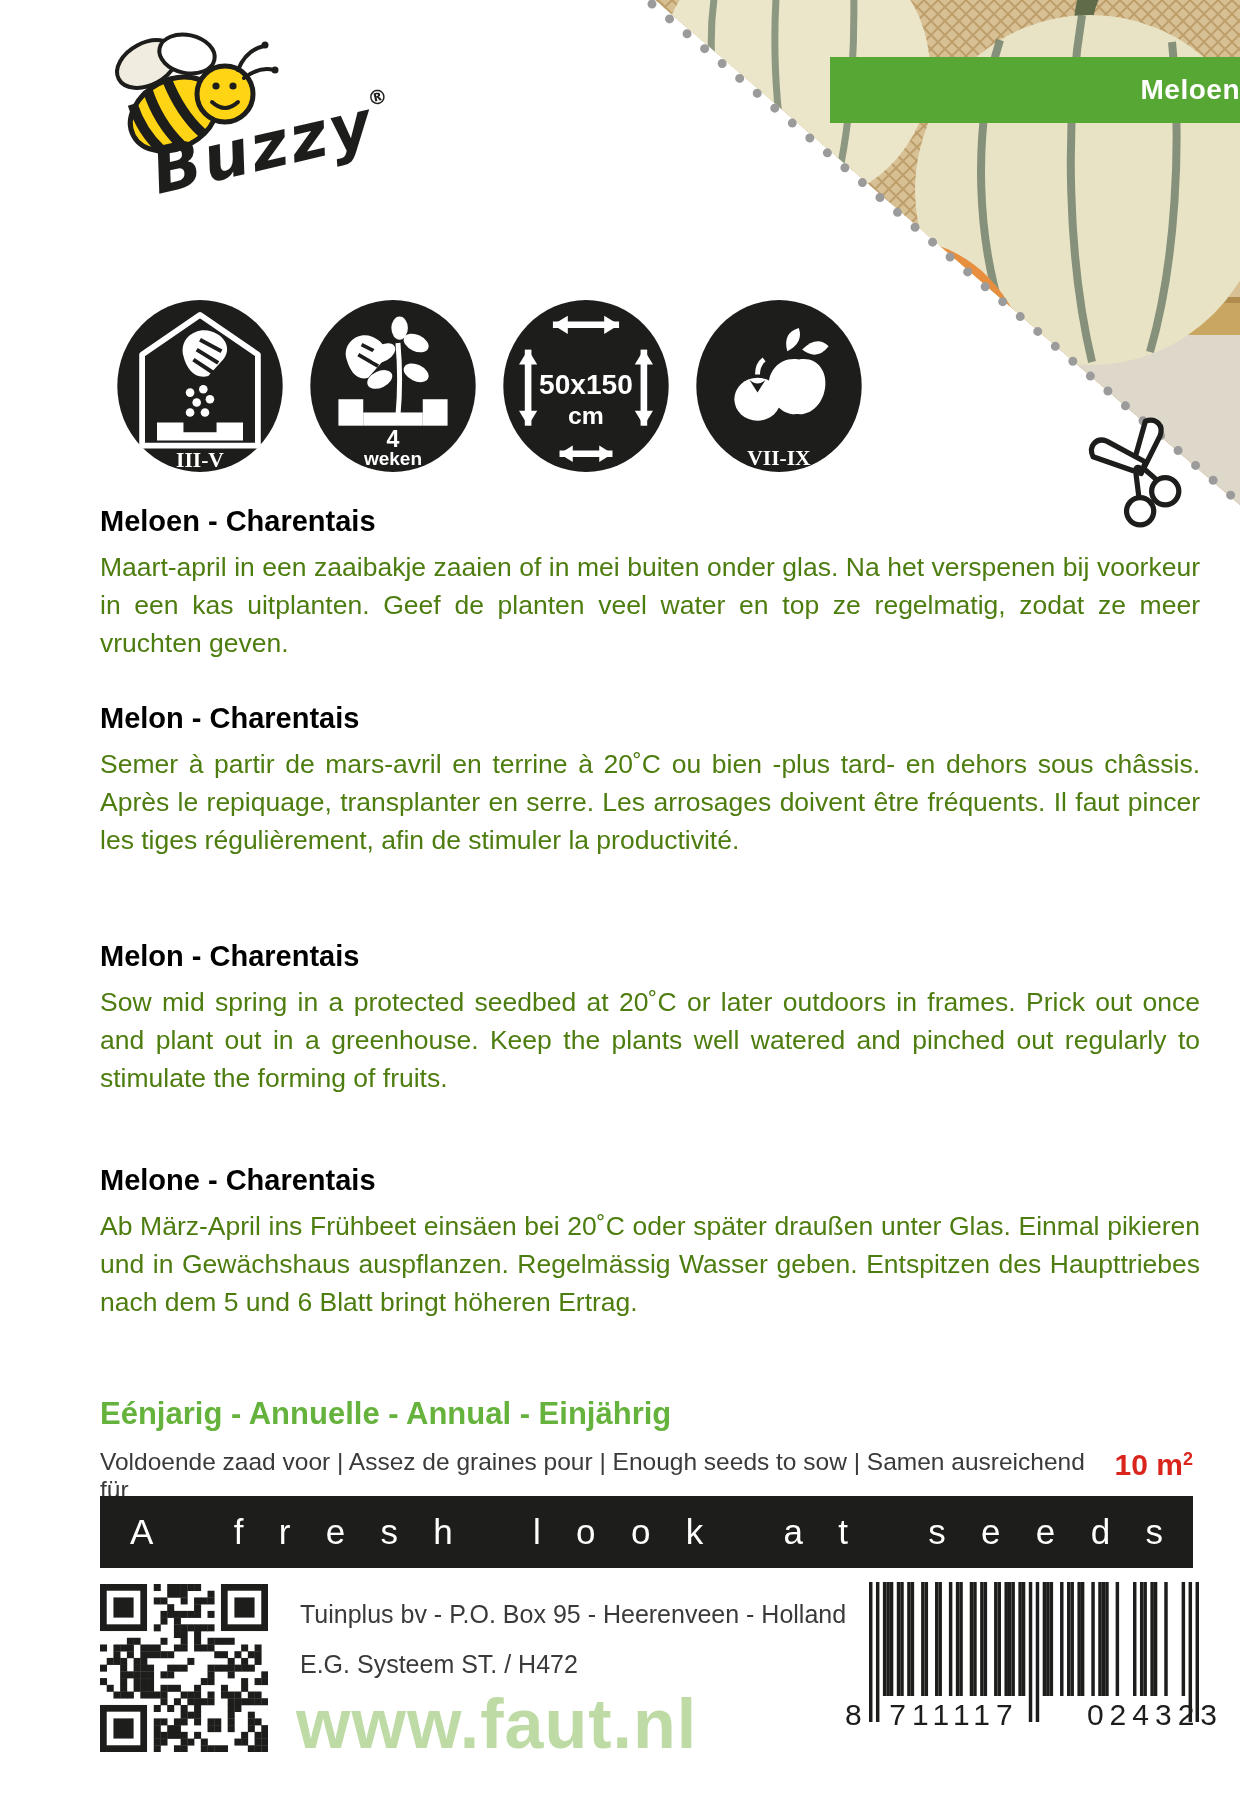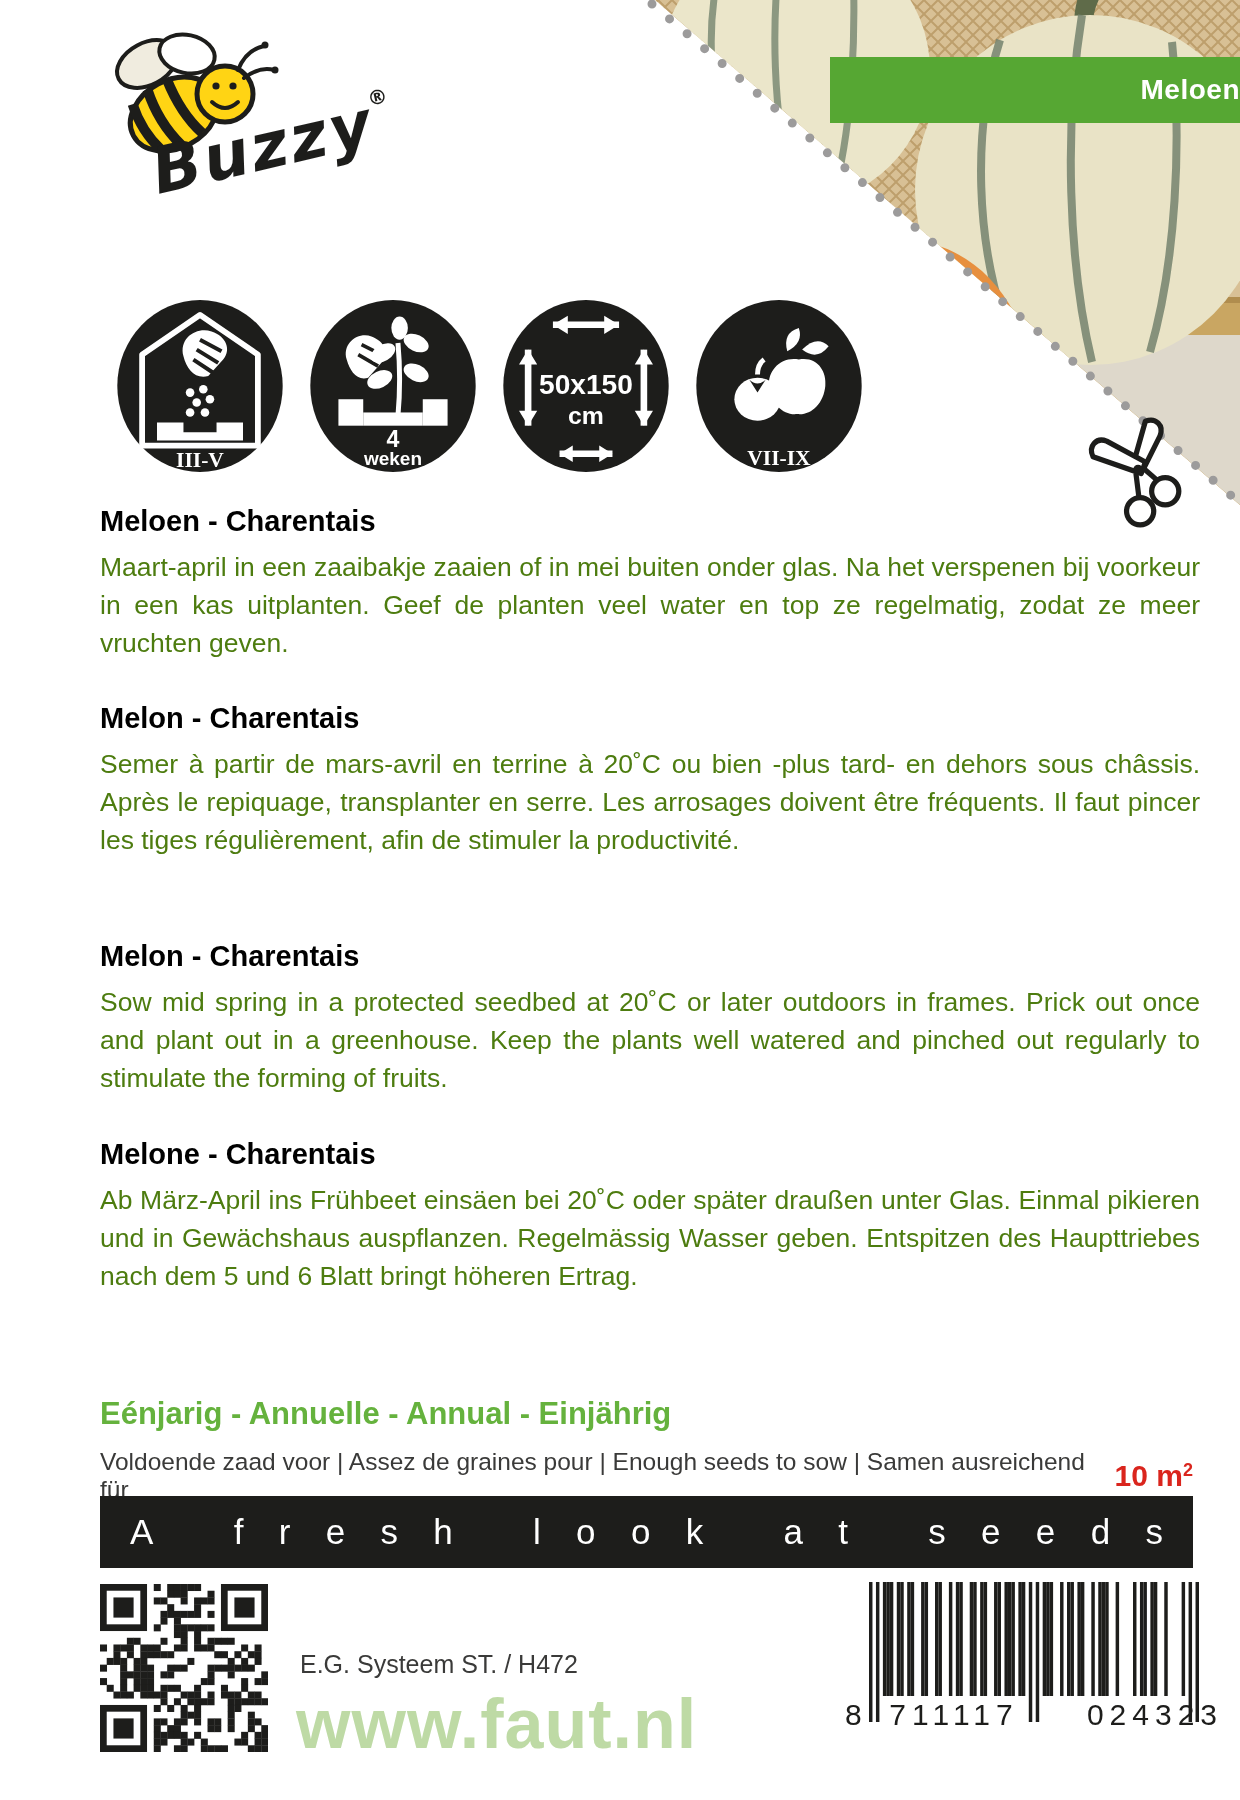--- a/index.html
+++ b/index.html
@@ -23,24 +23,24 @@
     font-style:italic;font-weight:bold;font-size:64px;color:#1d1d1b;letter-spacing:3px;
     font-family:"DejaVu Sans",sans-serif;}
   .brand-script sup{font-size:20px;font-style:normal;vertical-align:38px;letter-spacing:0;}
   
   .icons{position:absolute;left:117px;top:300px;display:flex;gap:27px;}
   .icon{width:166px;height:172px;}
   
   .sec{position:absolute;left:100px;width:1100px;}
   .sec h3{margin:0 0 10px 0;font-size:29px;font-weight:bold;color:#000000;}
   .sec p{margin:0;font-size:26.5px;line-height:38px;text-align:justify;color:#4d7c0f;}
-  #sec-nl{top:505px}#sec-fr{top:702px}#sec-en{top:940px}#sec-de{top:1138px}
+  #sec-nl{top:505px}#sec-fr{top:702px}#sec-en{top:940px}#sec-de{top:1164px}
   .annual{position:absolute;left:100px;top:1396px;font-size:31px;font-weight:bold;color:#65b23d;}
   .seeds{position:absolute;left:100px;top:1448px;width:1093px;display:flex;
-    justify-content:space-between;align-items:center;}
+    justify-content:space-between;align-items:flex-start;}
   .seeds .lbl{font-size:24.5px;color:#3a3a39;}
   .seeds .qty{font-size:30px;font-weight:bold;color:#da251d;white-space:nowrap;}
   .seeds .qty sup{font-size:18px;vertical-align:10px;}
   
   .bar{position:absolute;left:100px;top:1496px;width:1093px;height:72px;background:#1d1d1b;}
   .tagline{height:100%;display:flex;justify-content:space-between;align-items:center;
     padding:0 30px;color:#fff;font-size:35px;}
   
   .qr{position:absolute;left:100px;top:1584px;width:168px;height:168px;}
   .addr1{position:absolute;left:300px;top:1600px;font-size:25px;color:#3a3a39;}
@@ -465,20 +465,21 @@
       <rect x="6.72" y="6.72" width="33.6" height="33.6" fill="#ffffff"></rect>
       <rect x="13.44" y="13.44" width="20.16" height="20.16" fill="#1d1d1b"></rect>
       <rect x="120.96" y="0" width="47.04" height="47.04" fill="#1d1d1b"></rect>
       <rect x="127.67999999999999" y="6.72" width="33.6" height="33.6" fill="#ffffff"></rect>
       <rect x="134.4" y="13.44" width="20.16" height="20.16" fill="#1d1d1b"></rect>
       <rect x="0" y="120.96" width="47.04" height="47.04" fill="#1d1d1b"></rect>
       <rect x="6.72" y="127.67999999999999" width="33.6" height="33.6" fill="#ffffff"></rect>
       <rect x="13.44" y="134.4" width="20.16" height="20.16" fill="#1d1d1b"></rect>
     </svg>
 
+  <div class="addr1">Tuinplus bv - P.O. Box 95 - Heerenveen - Holland</div>
   <div class="addr2">E.G. Systeem ST. / H472</div>
   <div class="website">www.faut.nl</div>
 
   <div class="barcode">
     <svg width="334" height="142" viewBox="0 0 334 142" id="bc-svg">
         <rect x="0.00" y="0" width="3.47" height="140" fill="#1d1d1b"></rect>
         <rect x="6.95" y="0" width="3.47" height="140" fill="#1d1d1b"></rect>
         <rect x="13.89" y="0" width="3.47" height="114" fill="#1d1d1b"></rect>
         <rect x="17.37" y="0" width="3.47" height="114" fill="#1d1d1b"></rect>
         <rect x="20.84" y="0" width="3.47" height="114" fill="#1d1d1b"></rect>

